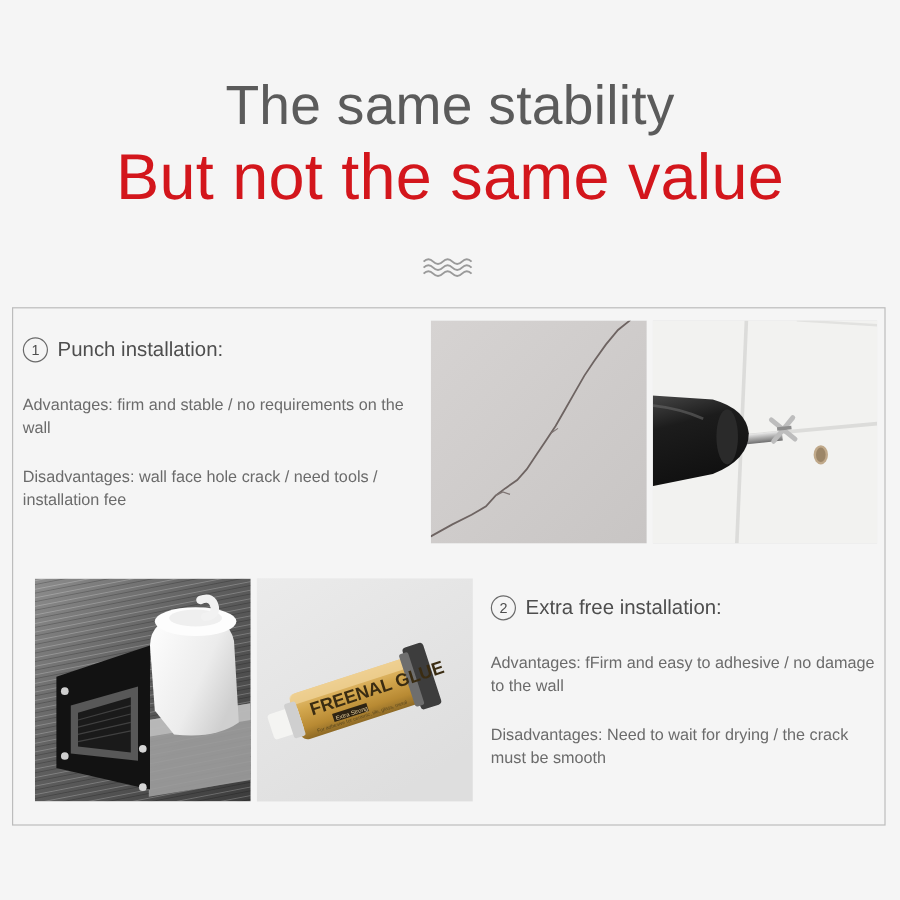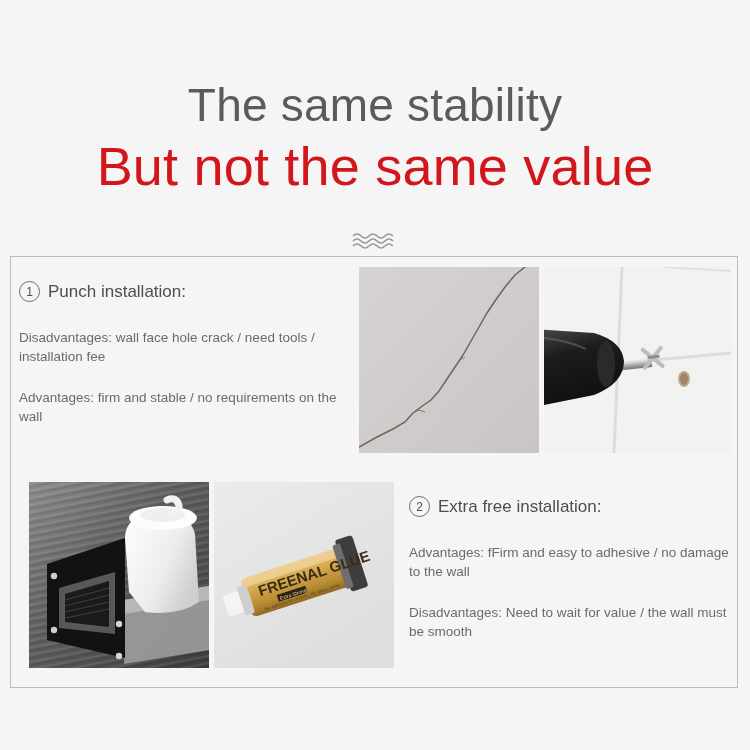--- a/index.html
+++ b/index.html
@@ -10,21 +10,21 @@
     width: 750px;
     height: 750px;
     background: #f5f5f5;
     font-family: "Liberation Sans", sans-serif;
     overflow: hidden;
     position: relative;
   }
 
   
   .header {
-    padding-top: 80px;
+    padding-top: 62px;
     text-align: center;
   }
   .headline-1 {
     font-size: 46px;
     color: #5b5b5b;
     font-weight: normal;
     letter-spacing: 0.2px;
     line-height: 1.12;
     margin: 0;
   }
@@ -143,22 +143,22 @@
 
 <div class="panel">
 
   <div class="row row-top">
 
     <div class="text-block block-1">
       <div class="step-head">
         <span class="step-num">1</span>
         <span>Punch installation:</span>
       </div>
+      <div class="body-line">Advantages: firm and stable / no requirements on the wall</div>
       <div class="body-line">Disadvantages: wall face hole crack / need tools / installation fee</div>
-      <div class="body-line">Advantages: firm and stable / no requirements on the wall</div>
     </div>
 
     <div class="photo ph-crack">
       <svg viewBox="0 0 180 186" preserveAspectRatio="none">
         <defs>
           <linearGradient id="wallg" x1="0" y1="0" x2="1" y2="1">
             <stop offset="0%" stop-color="#d6d3d2"></stop>
             <stop offset="50%" stop-color="#cfcccb"></stop>
             <stop offset="100%" stop-color="#c8c5c4"></stop>
           </linearGradient>
@@ -289,17 +289,17 @@
         </g>
       </svg>
     </div>
 
     <div class="text-block block-2">
       <div class="step-head">
         <span class="step-num">2</span>
         <span>Extra free installation:</span>
       </div>
       <div class="body-line">Advantages: fFirm and easy to adhesive / no damage to the wall</div>
-      <div class="body-line">Disadvantages: Need to wait for value / the wall must be smooth</div>
+      <div class="body-line">Disadvantages: Need to wait for drying / the crack must be smooth</div>
     </div>
   </div>
 
 </div>
 
 </body></html>

